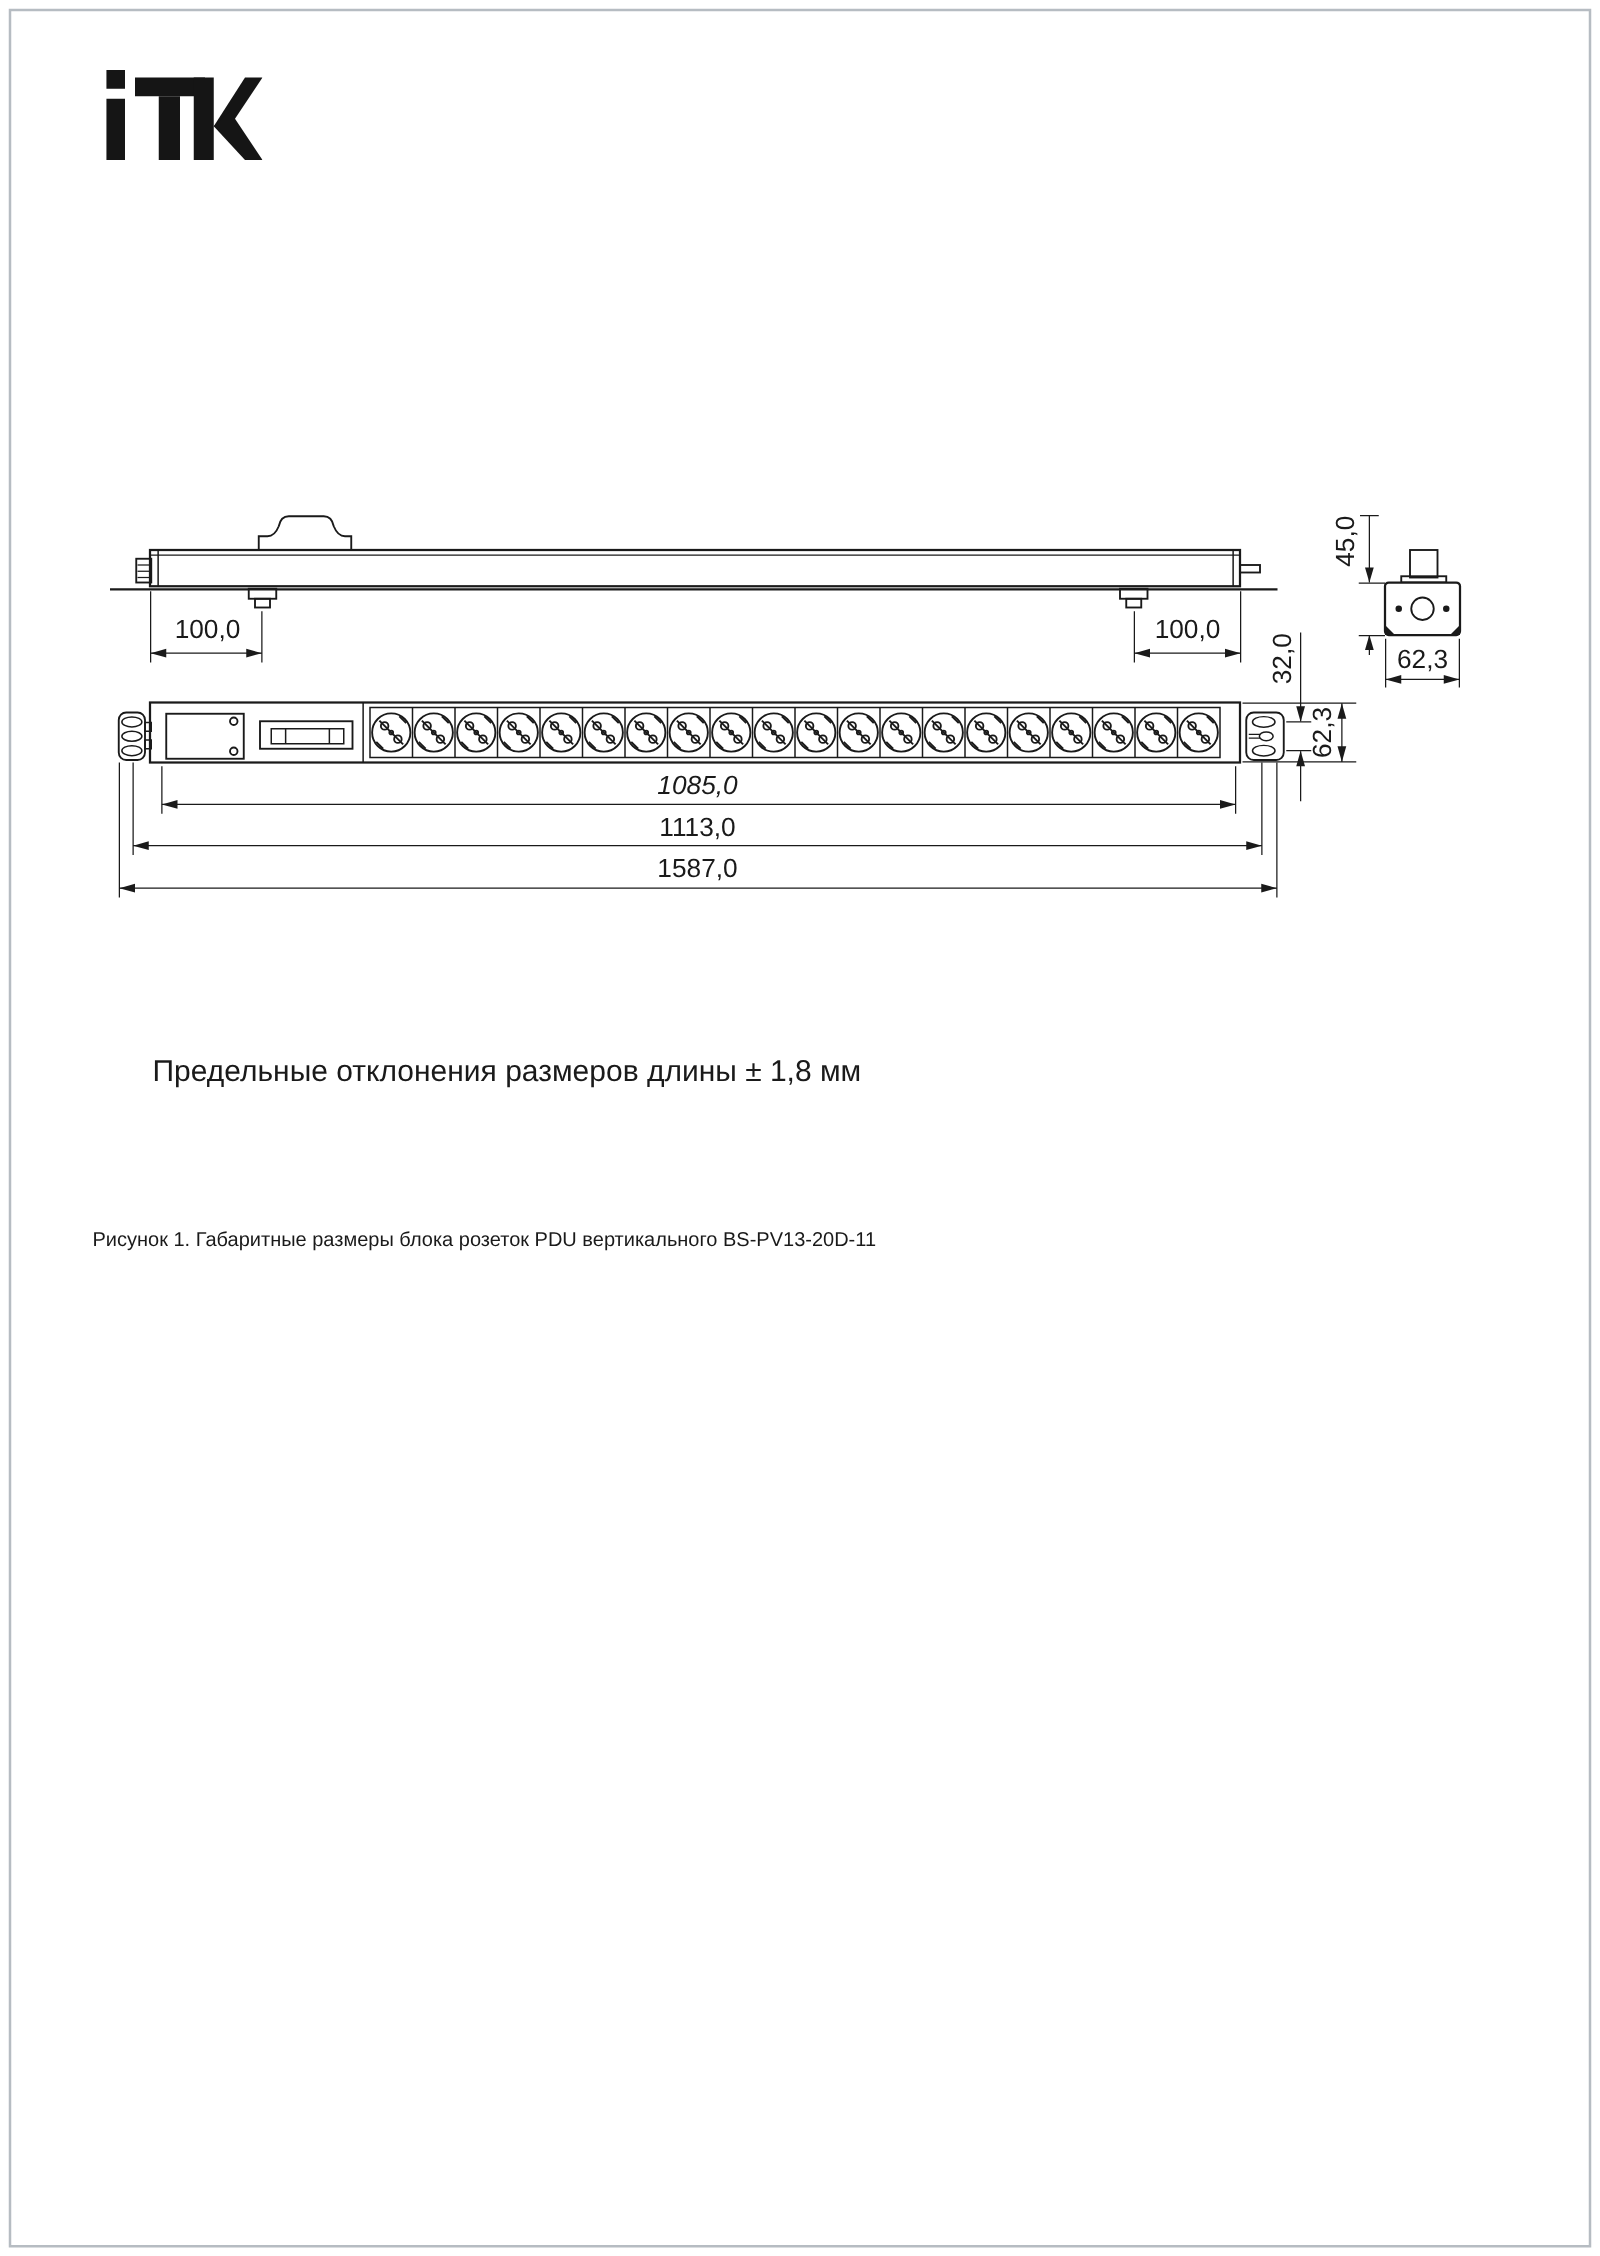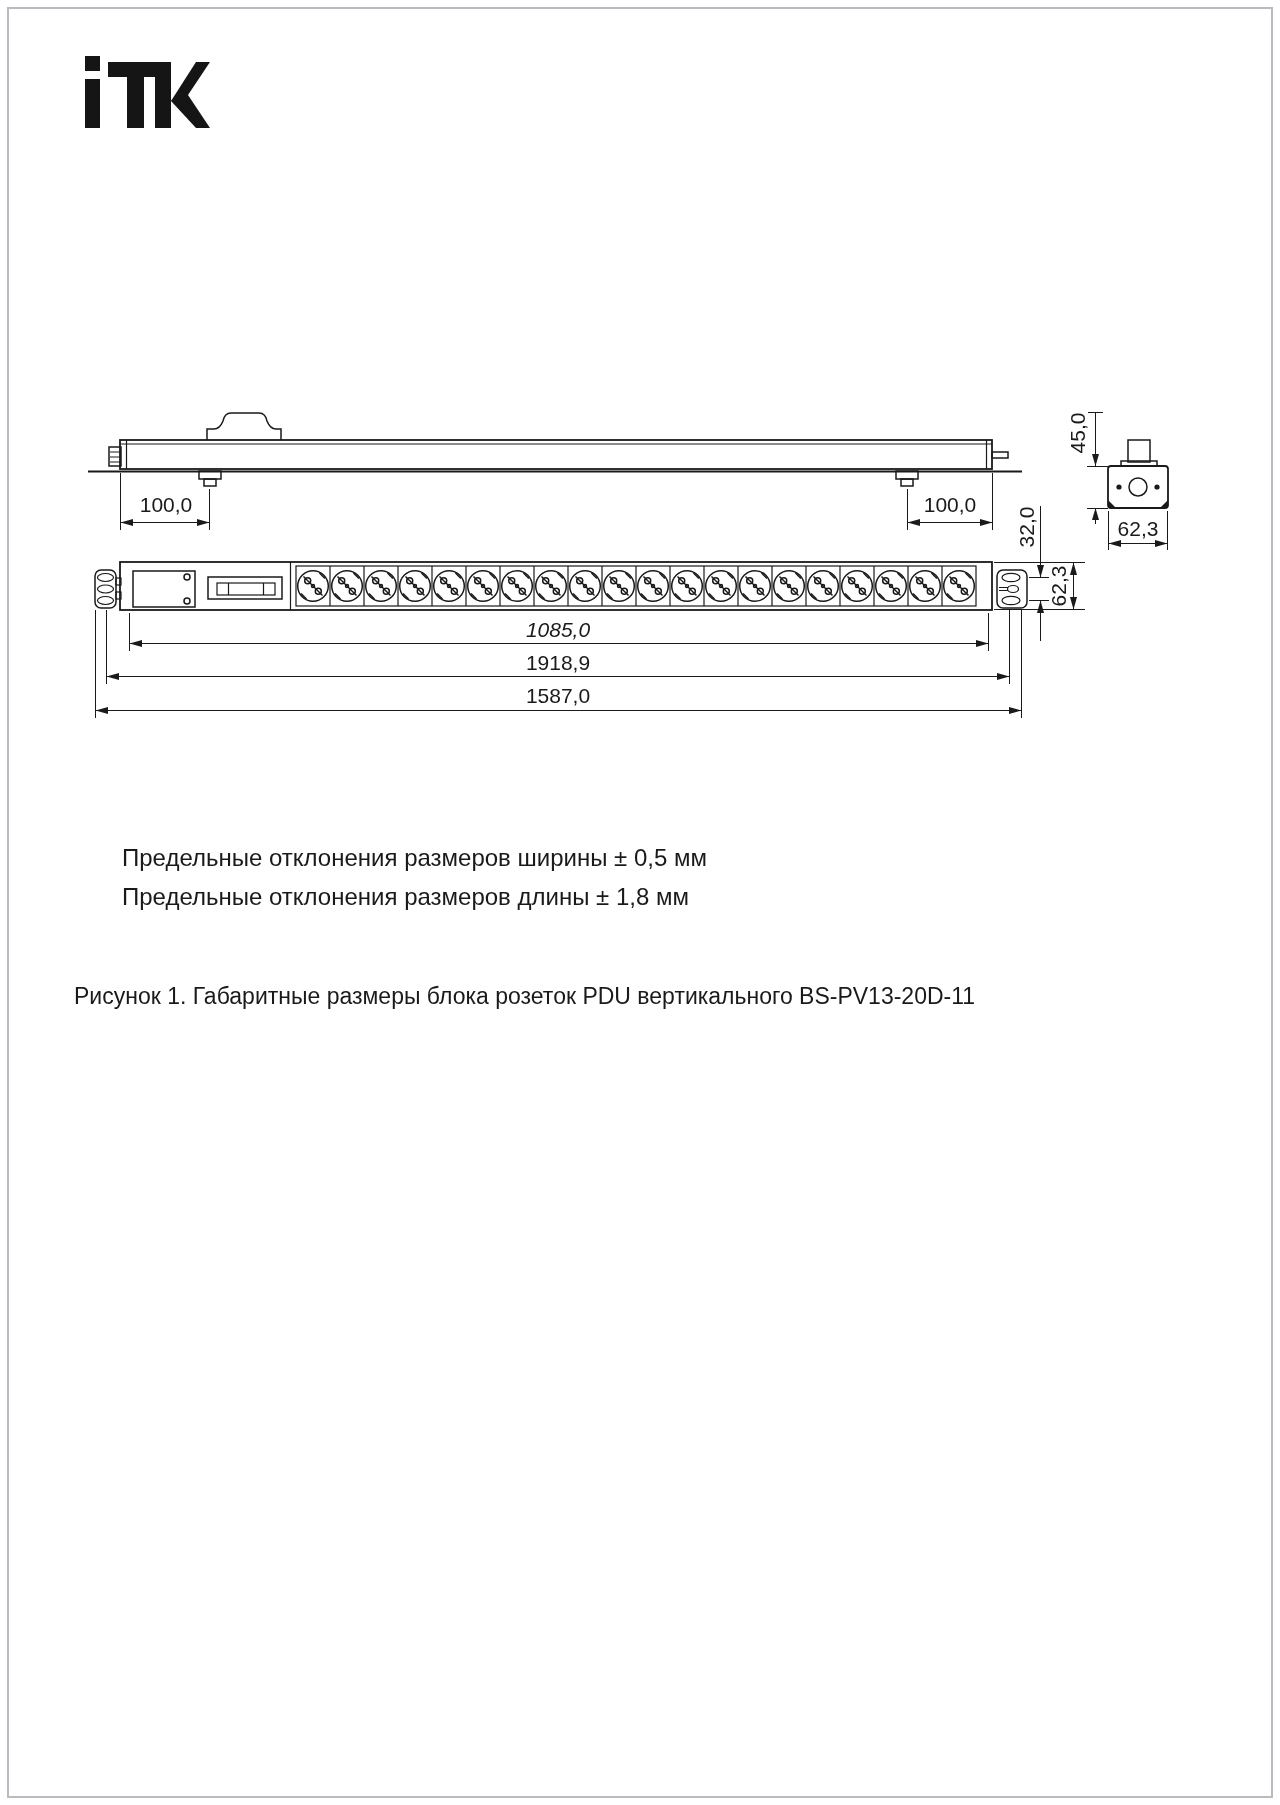--- a/index.html
+++ b/index.html
@@ -29,21 +29,21 @@
     transform:translate(-50%,-50%);color:#1a1a1a;
   }
   .dim.rot{transform:translate(-50%,-50%) rotate(-90deg);}
 
   .notes{
     position:absolute;left:122px;top:838px;
     font-size:24px;line-height:39px;white-space:nowrap;
   }
   .caption{
     position:absolute;left:74px;top:983px;
-    font-size:23px;line-height:1.2;white-space:nowrap;
+    font-size:16px;line-height:1.2;white-space:nowrap;
   }
 </style>
 </head>
 <body>
 
 <div class="page">
   <div class="frame"></div>
 
   <svg class="logo" viewBox="0 0 125 72" role="img" aria-label="ITK">
     <rect x="0" y="0" width="15" height="15"></rect>
@@ -263,22 +263,21 @@
     </g>
   </svg>
 
   <span class="dim" style="left:166px;top:504px;">100,0</span>
   <span class="dim" style="left:950px;top:504px;">100,0</span>
   <span class="dim rot" style="left:1077px;top:433px;">45,0</span>
   <span class="dim rot" style="left:1026px;top:527px;">32,0</span>
   <span class="dim rot" style="left:1058px;top:586px;">62,3</span>
   <span class="dim" style="left:1138px;top:528px;">62,3</span>
   <span class="dim" style="left:558px;top:629px;font-style:italic;">1085,0</span>
-  <span class="dim" style="left:558px;top:662px;">1918,9</span>
+  <span class="dim" style="left:558px;top:662px;">1113,0</span>
   <span class="dim" style="left:558px;top:695px;">1587,0</span>
 
   <div class="notes">
-    <div>Предельные отклонения размеров ширины ± 0,5 мм</div>
     <div>Предельные отклонения размеров длины ± 1,8 мм</div>
   </div>
 
   <div class="caption">Рисунок 1. Габаритные размеры блока розеток PDU вертикального BS-PV13-20D-11</div>
 </div>
 
 </body></html>

